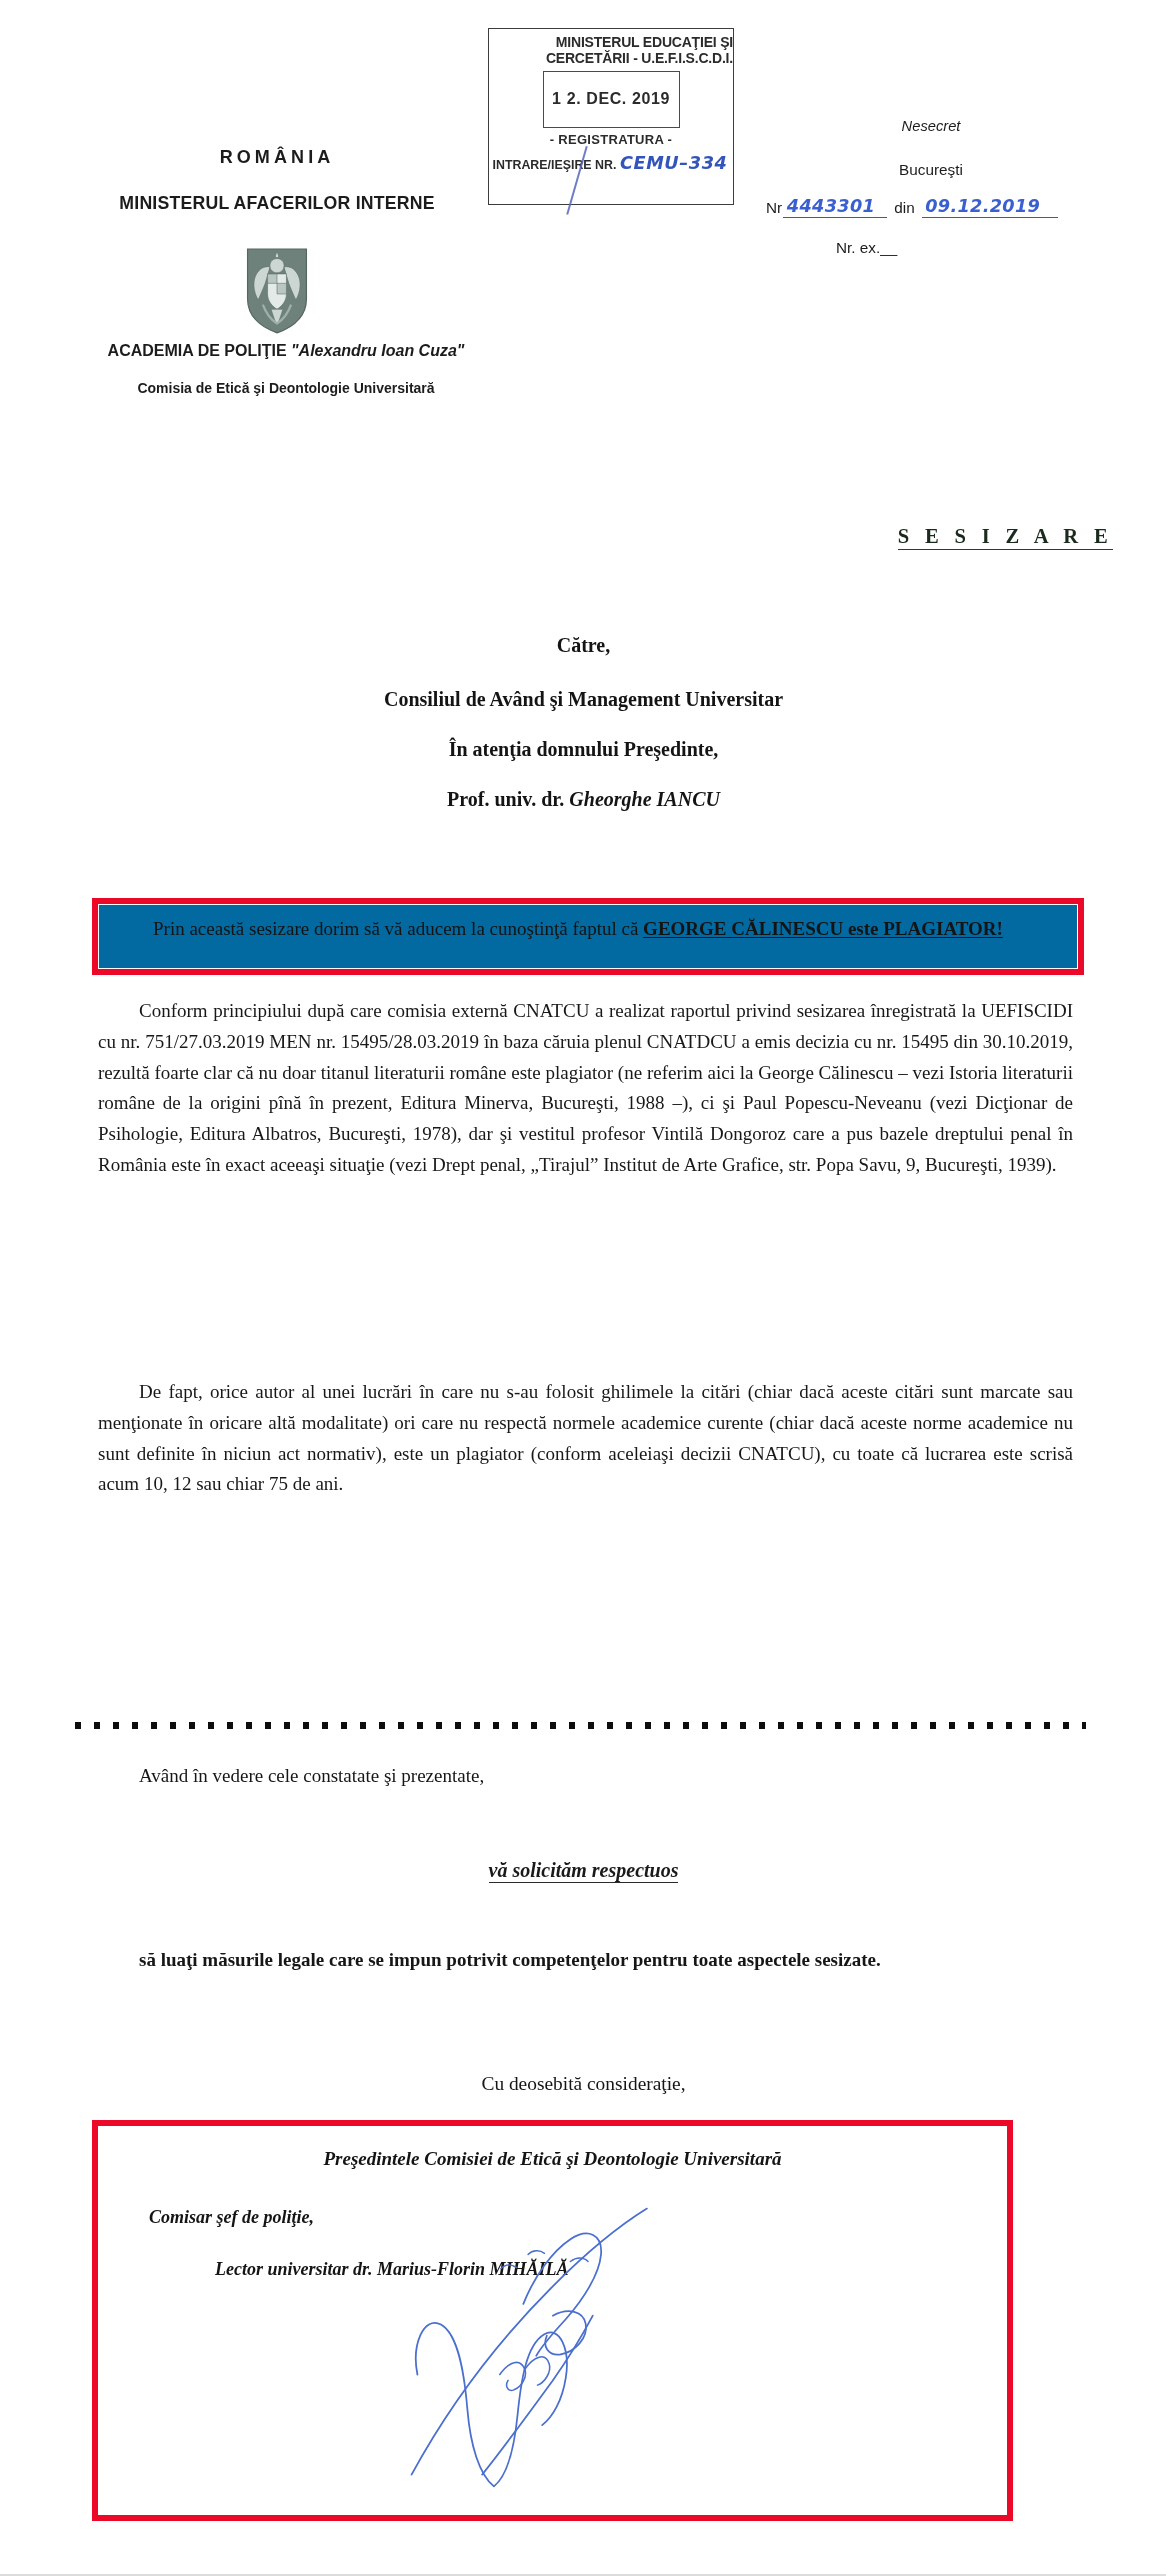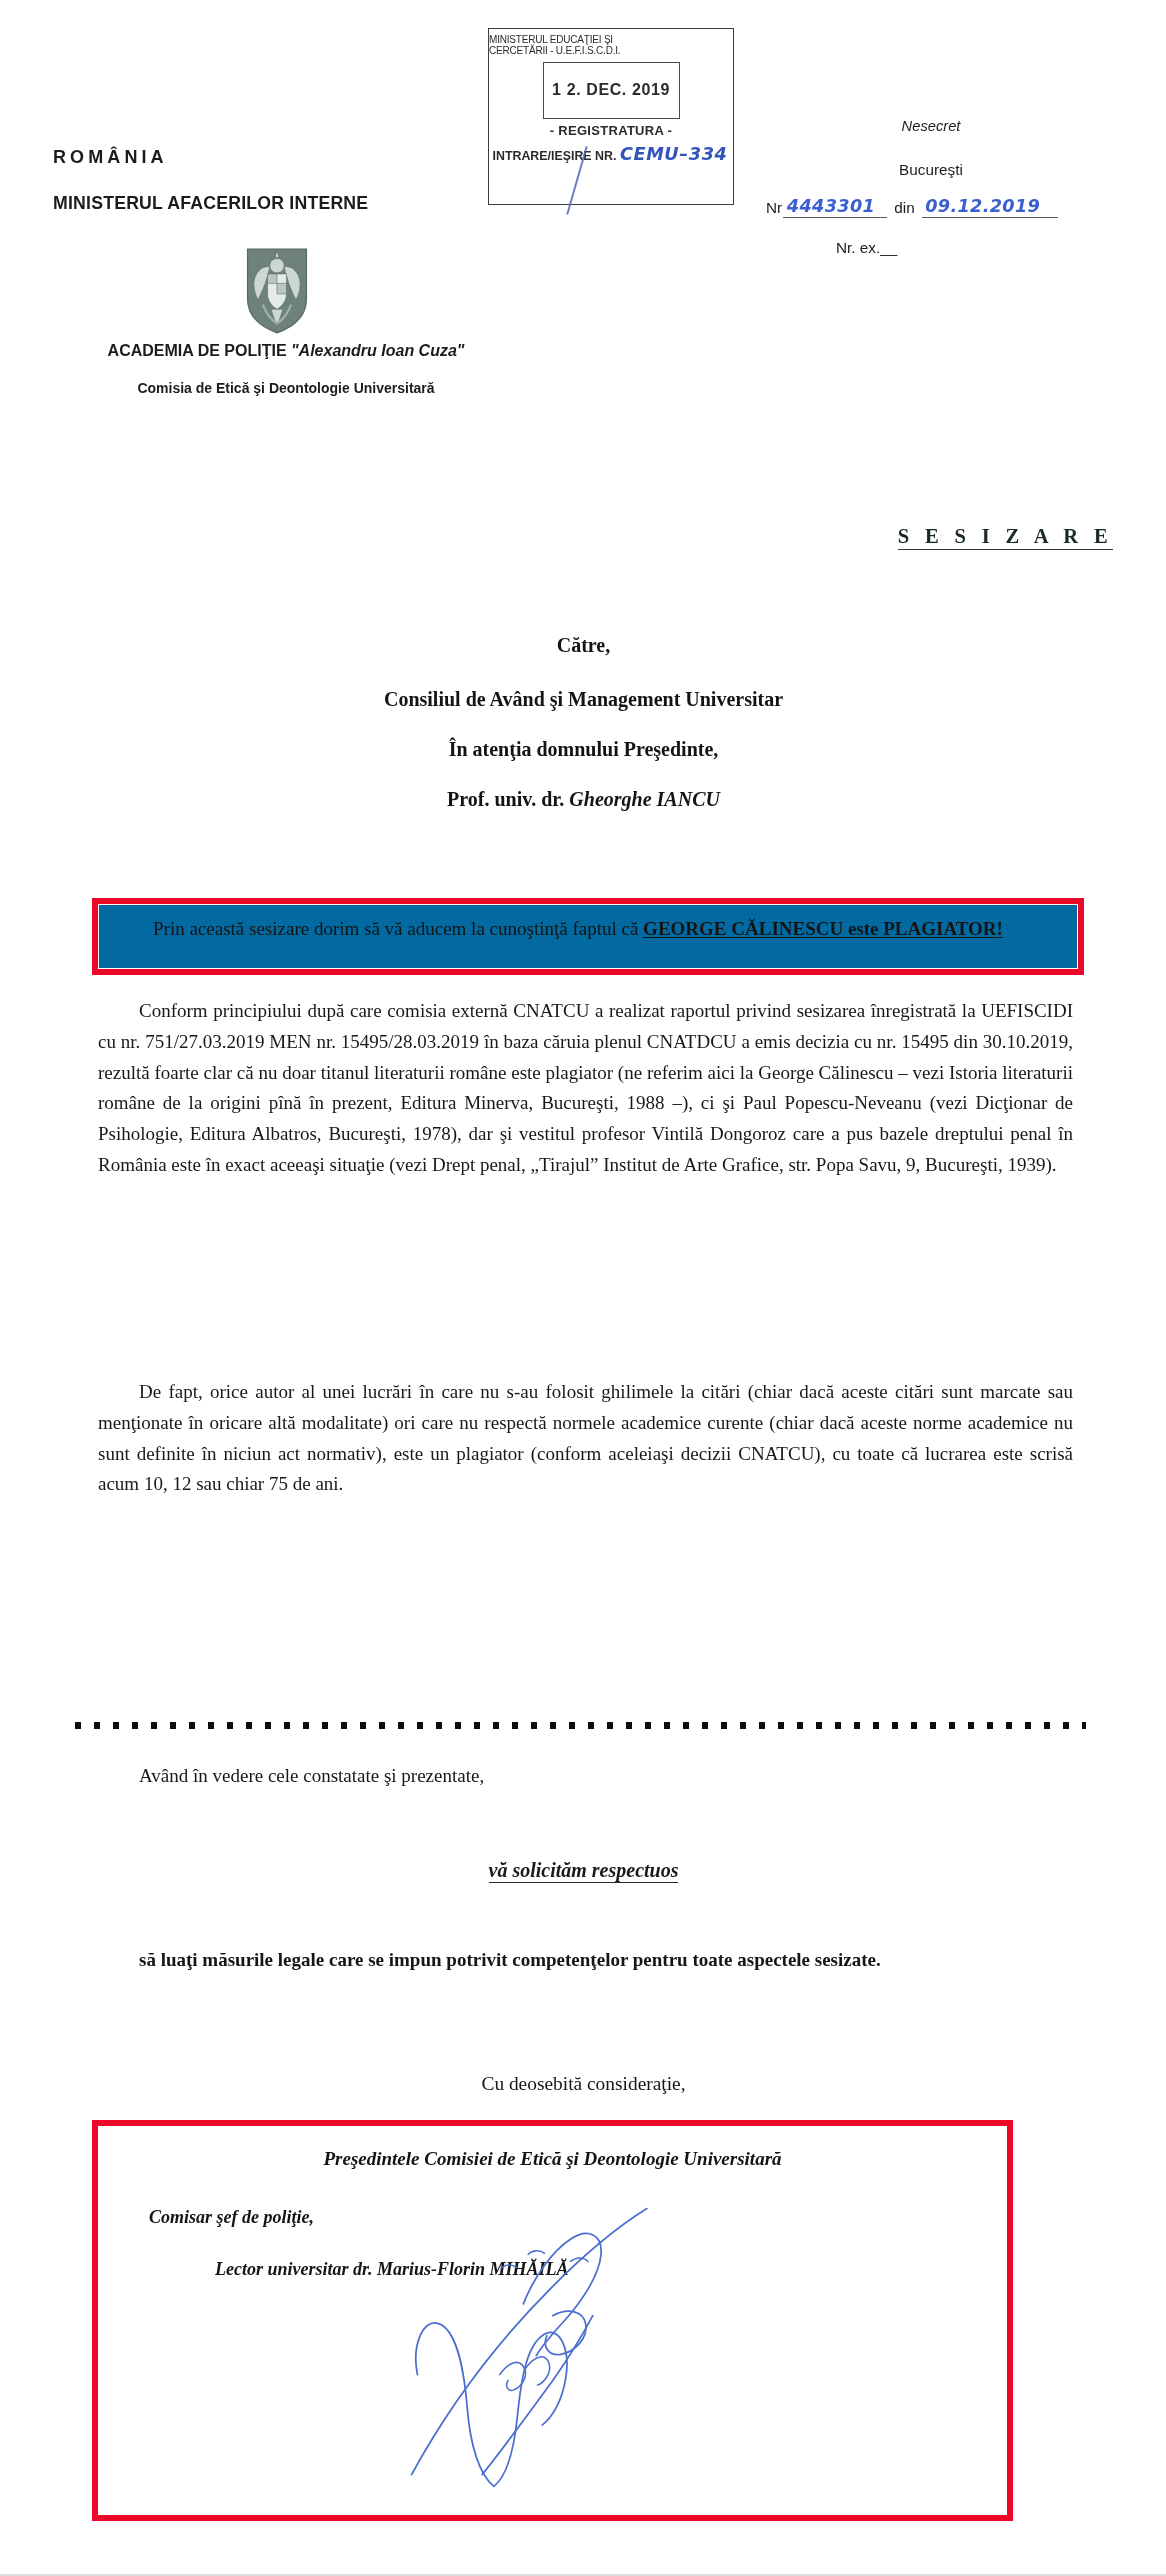--- a/index.html
+++ b/index.html
@@ -19,21 +19,21 @@
     background: #ffffff;
     overflow: hidden;
     box-sizing: border-box;
   }
   
   .hdr-left {
     position: absolute;
     left: 53px;
     top: 147px;
     width: 448px;
-    text-align: left;
+    text-align: center;
     font-family: "Liberation Sans", "DejaVu Sans", sans-serif;
   }
   .hdr-country {
     font-size: 18px;
     font-weight: bold;
     letter-spacing: 4.1px;
     color: #1c1c1c;
     margin-bottom: 25px;
   }
   .hdr-ministry {
@@ -87,23 +87,23 @@
     top: 28px;
     width: 246px;
     height: 177px;
     border: 1.8px solid #3d3d3d;
     box-sizing: border-box;
     font-family: "Liberation Sans", "DejaVu Sans", sans-serif;
     color: #2b2b2b;
     padding-top: 4.7px;
   }
   .stamp-l1, .stamp-l2 {
-    text-align: left;
-    font-size: 10px;
-    font-weight: normal;
+    text-align: right;
+    font-size: 14px;
+    font-weight: bold;
     line-height: 1.16;
     letter-spacing: -0.2px;
     white-space: nowrap;
   }
   .stamp-datebox {
     margin: 4.7px auto 0 auto;
     width: 137px;
     height: 57px;
     border: 1.8px solid #4a4a4a;
     box-sizing: border-box;

